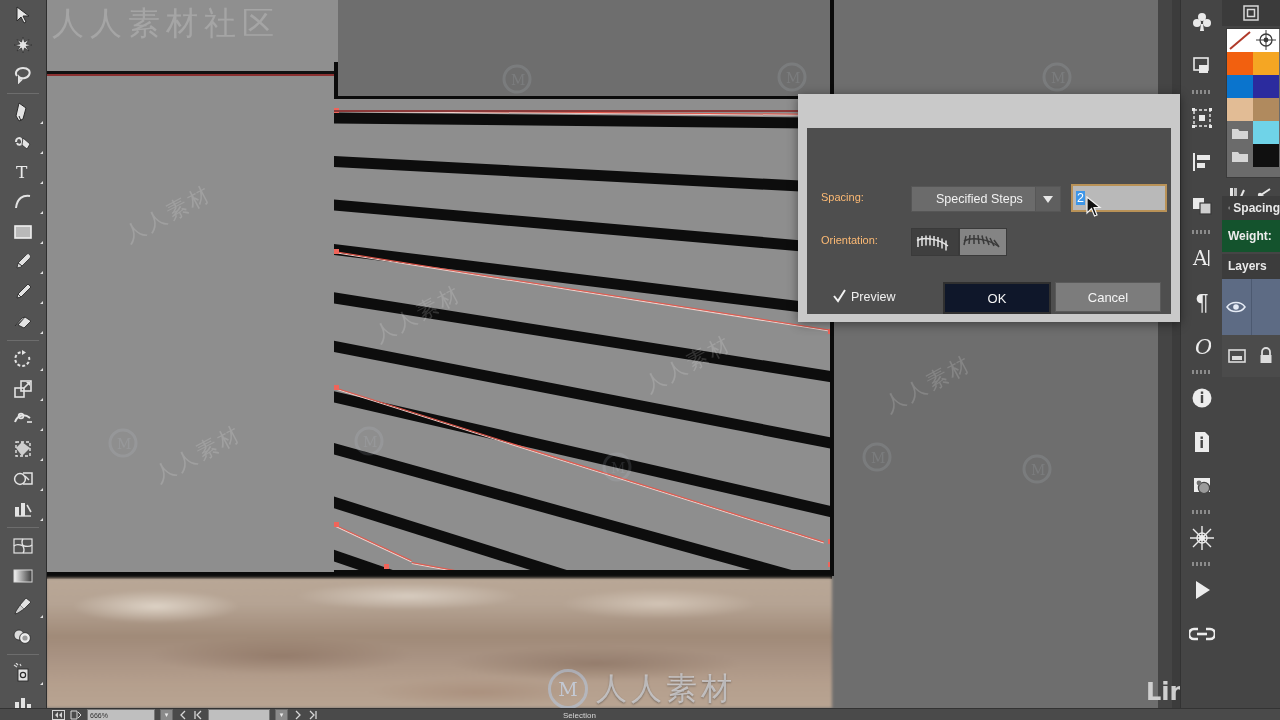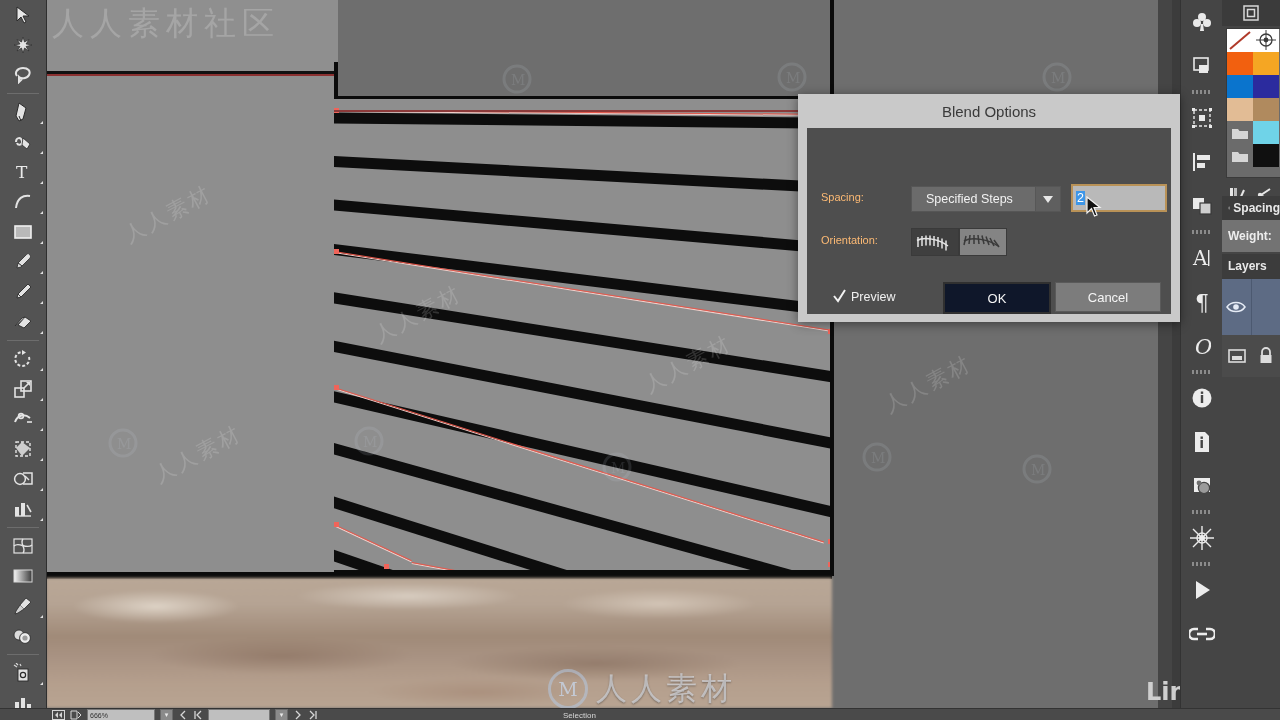--- a/index.html
+++ b/index.html
@@ -79,42 +79,42 @@
   #pnl-top{position:absolute;left:0;top:0;width:58px;height:26px;background:#3b3b3b;
      display:flex;align-items:center;justify-content:center;}
   #swatch-box{position:absolute;left:4px;top:28px;width:54px;height:148px;
               background:#6b6b6b;border:1px solid #3a3a3a;}
   .sw-row{display:flex;}
   .sw{width:26px;height:23px;}
   #sw-icons{position:absolute;left:0px;top:180px;width:58px;height:30px;
             display:flex;align-items:center;gap:6px;padding-left:6px;color:#e6e6e6;}
   .pnl-head{height:24px;background:#3c3c3c;display:flex;align-items:center;
             padding-left:6px;color:#e9e9e9;font-size:12px;font-weight:bold;gap:3px;}
-  .pnl-body{background:#737373;}
+  .pnl-body{background:#14532d;}
   #layers-tab{position:absolute;left:0;top:254px;width:58px;}
   #layers-row{height:56px;background:#5d6b84;border-top:1px solid #3b3b3b;
     display:flex;align-items:center;}
   #layers-row .col{width:29px;display:flex;align-items:center;justify-content:center;
                    height:100%;color:#dfe6f1;}
   #layers-row .col+.col{border-left:1px solid #4c5970;}
   #layers-foot{height:42px;background:#4b4b4b;display:flex;align-items:center;}
   #layers-foot .col{width:29px;display:flex;align-items:center;justify-content:center;color:#dcdcdc;}
 
   
   #dialog{position:absolute;left:798px;top:94px;width:382px;height:228px;
           background:#c9c9c9;box-shadow:0 2px 10px rgba(0,0,0,.45);}
   #dlg-title{height:36px;line-height:36px;text-align:center;color:#3a3a3a;
              font-size:15px;}
   #dlg-body{position:absolute;left:9px;top:34px;width:364px;height:186px;background:#4e4e4e;}
   .dlg-label{position:absolute;color:#fdba74;font-size:11px;text-align:left;}
   #lbl-spacing{left:14px;top:63px;width:80px;}
   #lbl-orient{left:14px;top:106px;width:80px;}
   #spacing-select{position:absolute;left:104px;top:58px;width:148px;height:24px;
     background:#6b6b6b;border:1px solid #565656;display:flex;align-items:center;}
-  #spacing-select .txt{flex:1;padding-left:14px;color:#f2f2f2;font-size:12.5px;}
+  #spacing-select .txt{flex:1;padding-left:24px;color:#f2f2f2;font-size:12.5px;}
   #spacing-select .arrow{width:24px;height:100%;border-left:1px solid #575757;
     background:#5f5f5f;display:flex;align-items:center;justify-content:center;}
   #spacing-value{position:absolute;left:264px;top:56px;width:92px;height:24px;
     background:#b9b9b9;border:2px solid #b99257;display:flex;align-items:center;}
   #spacing-value .sel{background:#3d96e8;color:#ffffff;font-size:12.5px;padding:0 1px;margin-left:3px;}
   .orient-btn{position:absolute;top:100px;width:46px;height:26px;display:flex;
     align-items:center;justify-content:center;border:1px solid #3a3a3a;}
   #orient-page{left:104px;background:#3f3f3f;}
   #orient-path{left:152px;background:#848484;}
   #preview-wrap{position:absolute;left:26px;top:162px;display:flex;align-items:center;gap:6px;}
@@ -654,21 +654,20 @@
           <svg width="16" height="18" viewBox="0 0 16 18">
               <path d="M4 8 L4 5 A4 4 0 0 1 12 5 L12 8" fill="none" stroke="#dcdcdc" stroke-width="1.8"></path>
               <rect x="2.5" y="8" width="11" height="8" fill="#dcdcdc"></rect>
             </svg>
         </div>
       </div>
     </div>
   </div>
 
   <div id="dialog">
-    <div id="dlg-title">Blend Options</div>
     <div id="dlg-body">
 
       <div class="dlg-label" id="lbl-spacing">Spacing:</div>
       <div id="spacing-select">
         <div class="txt">Specified Steps</div>
         <div class="arrow">
           <svg width="10" height="7" viewBox="0 0 10 7">
               <path d="M0 0 L10 0 L5 7 Z" fill="#e8e8e8"></path>
             </svg>
         </div>

